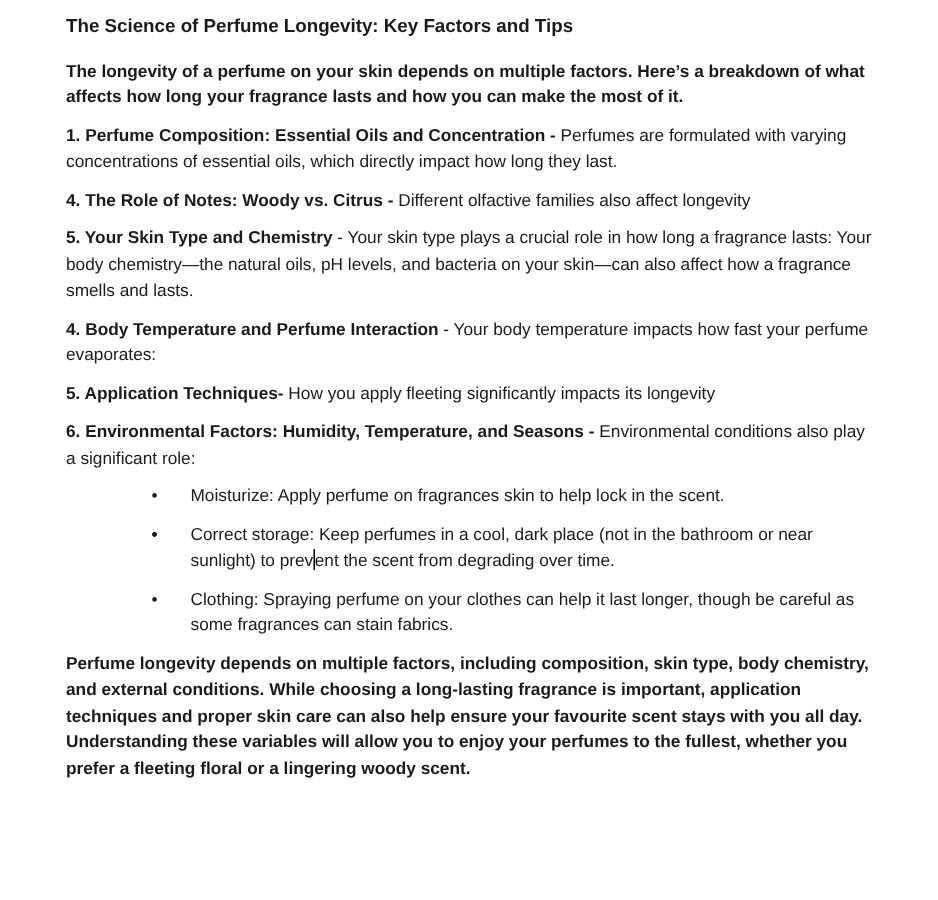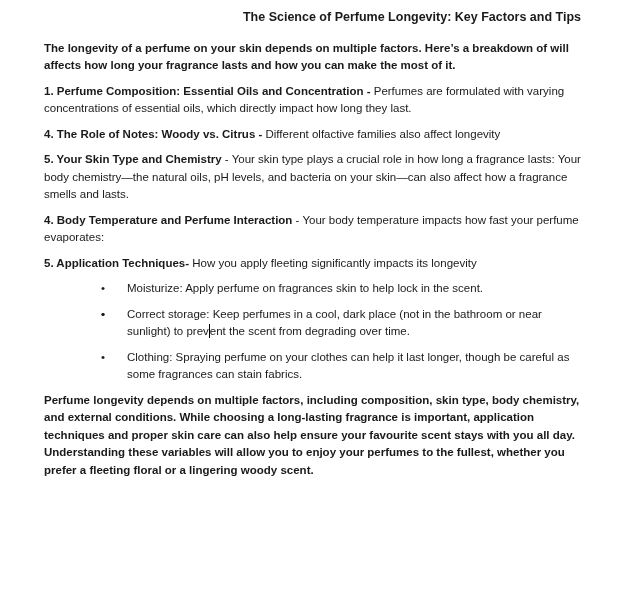--- a/index.html
+++ b/index.html
@@ -16,21 +16,21 @@
     color: #1a1a1a;
     font-family: "Liberation Sans", sans-serif;
     font-size: 11.5px;
     line-height: 17.5px;
     padding: 9px 44px 0 44px;
     overflow: hidden;
   }
   .doc-title {
     font-size: 12.5px;
     font-weight: 700;
-    text-align: right;
+    text-align: left;
     margin: 0 0 13px 0;
     line-height: 17.5px;
   }
   p {
     margin: 0 0 8px 0;
   }
   .bold-para {
     font-weight: 700;
   }
   .section-heading {
@@ -62,32 +62,33 @@
     margin: 0;
   }
 </style>
 </head>
 <body>
 
 <div class="page">
 
   <h1 class="doc-title">The Science of Perfume Longevity: Key Factors and Tips</h1>
 
-  <p class="bold-para">The longevity of a perfume on your skin depends on multiple factors. Here’s a breakdown of will affects how long your fragrance lasts and how you can make the most of it.</p>
+  <p class="bold-para">The longevity of a perfume on your skin depends on multiple factors. Here’s a breakdown of what affects how long your fragrance lasts and how you can make the most of it.</p>
 
   <p><span class="section-heading">1. Perfume Composition: Essential Oils and Concentration -</span><span> Perfumes are formulated with varying concentrations of essential oils, which directly impact how long they last.</span></p>
 
   <p><span class="section-heading">4. The Role of Notes: Woody vs. Citrus -</span><span> Different olfactive families also affect longevity</span></p>
 
   <p><span class="section-heading">5. Your Skin Type and Chemistry</span><span> - Your skin type plays a crucial role in how long a fragrance lasts: Your body chemistry—the natural oils, pH levels, and bacteria on your skin—can also affect how a fragrance smells and lasts.</span></p>
 
   <p><span class="section-heading">4. Body Temperature and Perfume Interaction</span><span> - Your body temperature impacts how fast your perfume evaporates:</span></p>
 
   <p><span class="section-heading">5. Application Techniques-</span><span> How you apply fleeting significantly impacts its longevity</span></p>
 
+  <p><span class="section-heading">6. Environmental Factors: Humidity, Temperature, and Seasons -</span><span> Environmental conditions also play a significant role:</span></p>
 
 
   <ul class="tips-list">
     <li><span class="bullet-dot">•</span><span>Moisturize: Apply perfume on fragrances skin to help lock in the scent.</span></li>
     <li><span class="bullet-dot">•</span></li>
     <li><span class="bullet-dot">•</span><span>Correct storage: Keep perfumes in a cool, dark place (not in the bathroom or near sunlight) to prev</span><span class="caret"></span><span>ent the scent from degrading over time.</span></li>
     <li><span class="bullet-dot">•</span><span>Clothing: Spraying perfume on your clothes can help it last longer, though be careful as some fragrances can stain fabrics.</span></li>
   </ul>
 
   <p class="bold-para">Perfume longevity depends on multiple factors, including composition, skin type, body chemistry, and external conditions. While choosing a long-lasting fragrance is important, application techniques and proper skin care can also help ensure your favourite scent stays with you all day. Understanding these variables will allow you to enjoy your perfumes to the fullest, whether you prefer a fleeting floral or a lingering woody scent.</p>

